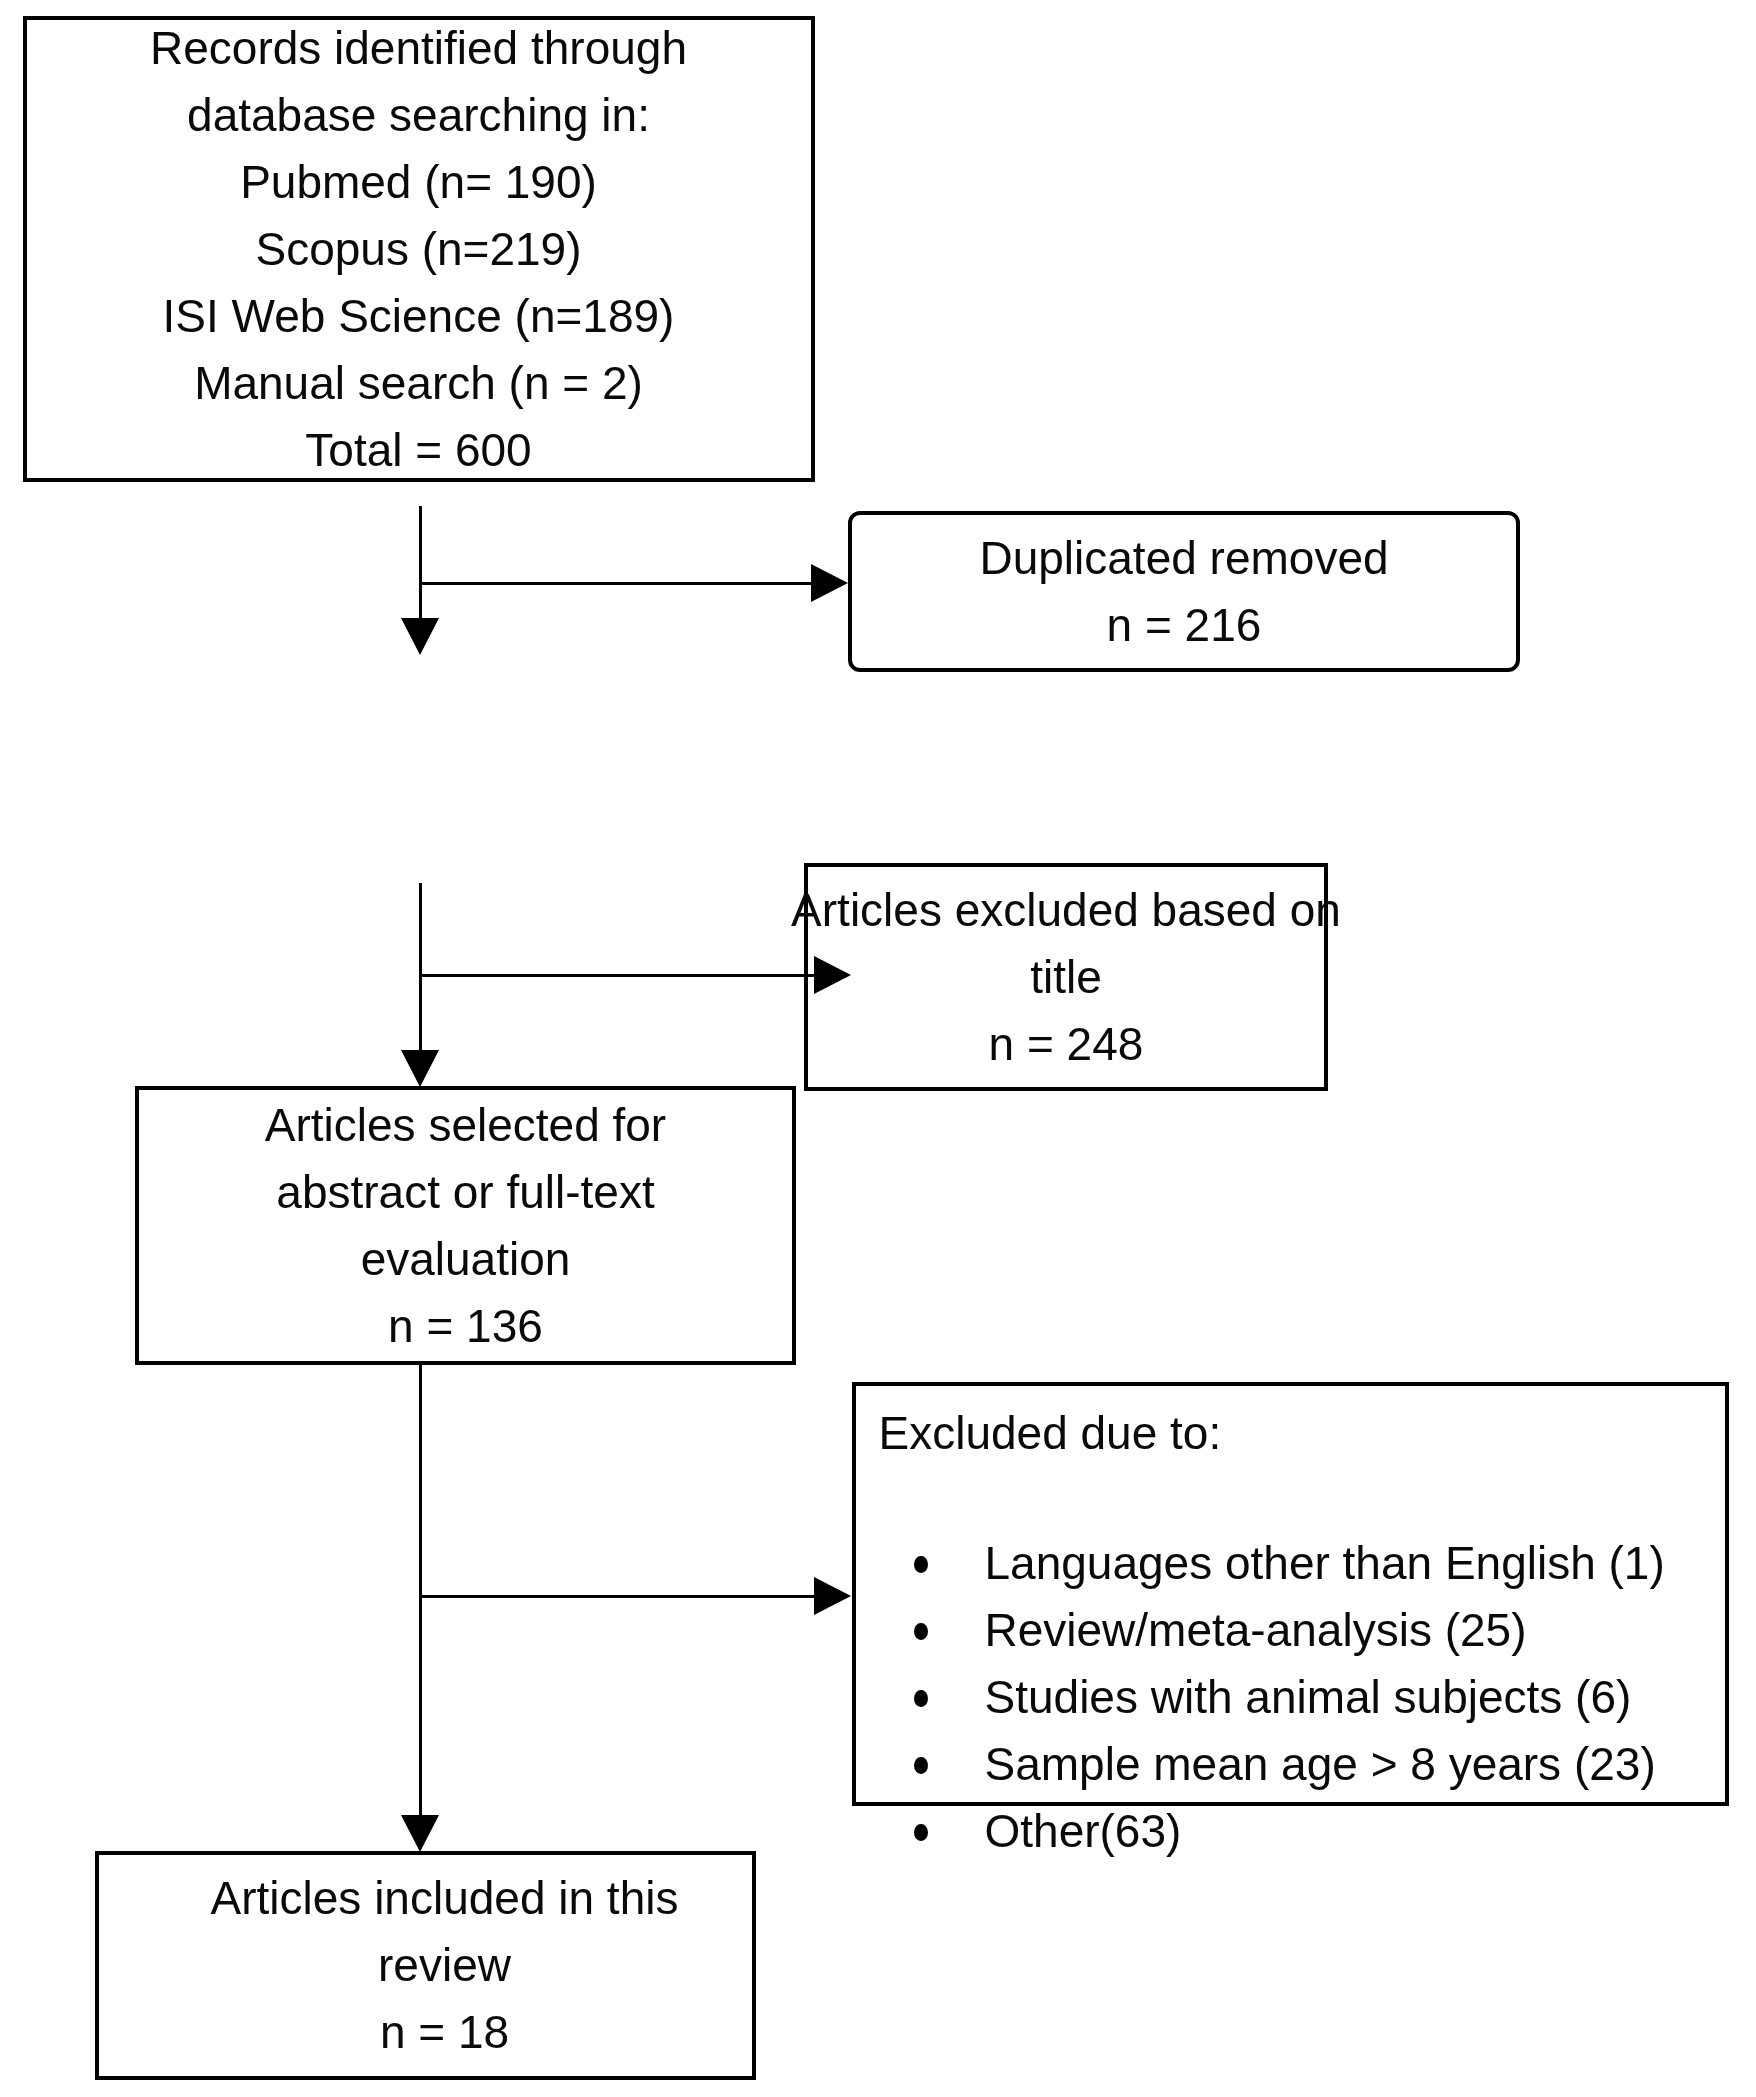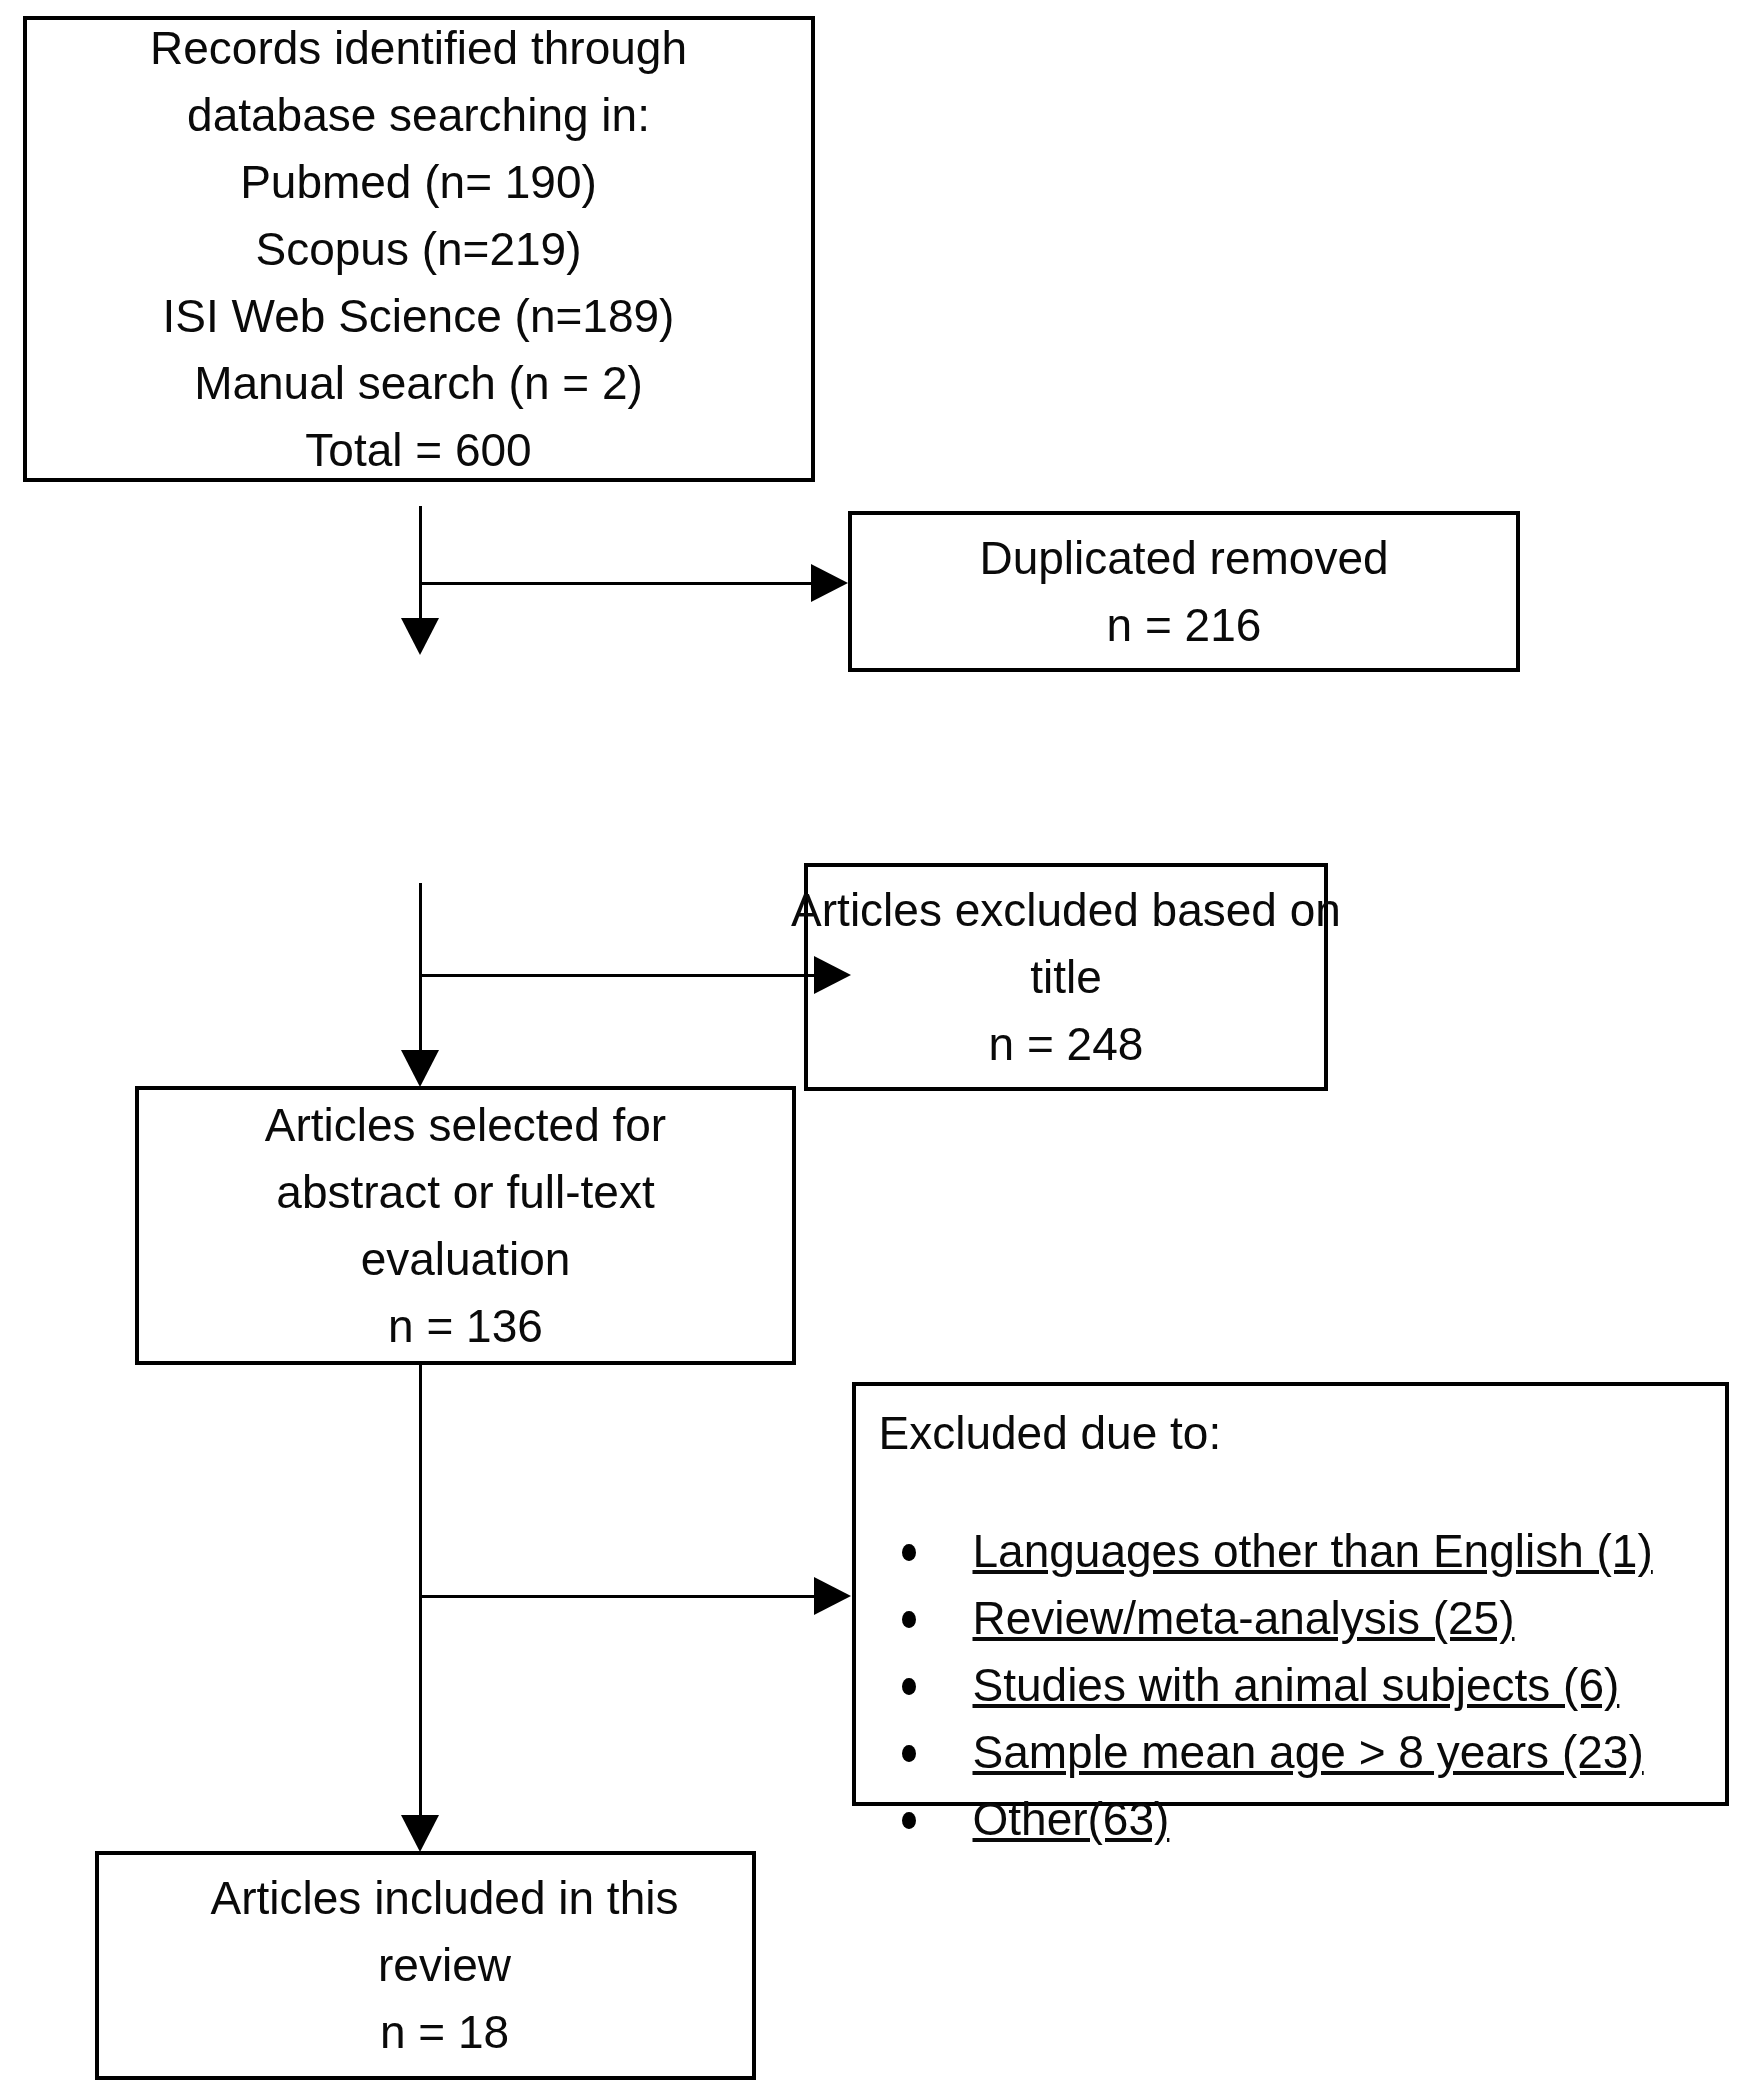--- a/index.html
+++ b/index.html
@@ -39,23 +39,22 @@
     text-align: left;
     padding: 14px 13px 6.4px 22.5px;
     gap: 47px;
   }
   .reasons-header {
     line-height: 67px;
     white-space: nowrap;
   }
   ul.reason-list {
     list-style: none;
-    margin: 4px;
+    margin: 16px;
     padding: 0;
-    text-decoration: underline;
   }
   ul.reason-list li {
     position: relative;
     padding-left: 90px;
     line-height: 67px;
     white-space: nowrap;
   }
   ul.reason-list li::before {
     content: "";
     position: absolute;
@@ -81,21 +80,21 @@
   .arrow-right {
     position: absolute;
     width: 0;
     height: 0;
     border-top: 19px solid transparent;
     border-bottom: 19px solid transparent;
     border-left: 37px solid #000000;
   }
   
   #box-records   { left: 22.5px;   top: 16px;   width: 792px; height: 466px; }
-  #box-dup       { left: 848px; top: 511px;  width: 672px; height: 161px; }
+  #box-dup       { left: 848px; top: 511px;  width: 672px; height: 161px; border-radius: 12px; }
   #box-screen    { left: 95px;  top: 654px; width: 661px; height: 229px; }
   #box-title-ex  { left: 804px; top: 863px; width: 524px; height: 228px; }
   #box-fulltext  { left: 95px;  top: 1086px; width: 661px; height: 279px; margin-left: 40px; }
   #box-reasons   { left: 852px; top: 1382px; width: 877px; height: 424px; font-size: 46px; }
   #box-included  { left: 95px;  top: 1851px; width: 661px; height: 229px; padding-left: 38px; }
   
   #v1 { left: 419px; top: 506px;  width: 2.6px;  height: 116px; }
   #a1 { left: 401px; top: 618px; }
   #h1 { left: 420px; top: 582px;  width: 391px; height: 2.6px; }
   #a2 { left: 811px; top: 564px; }

